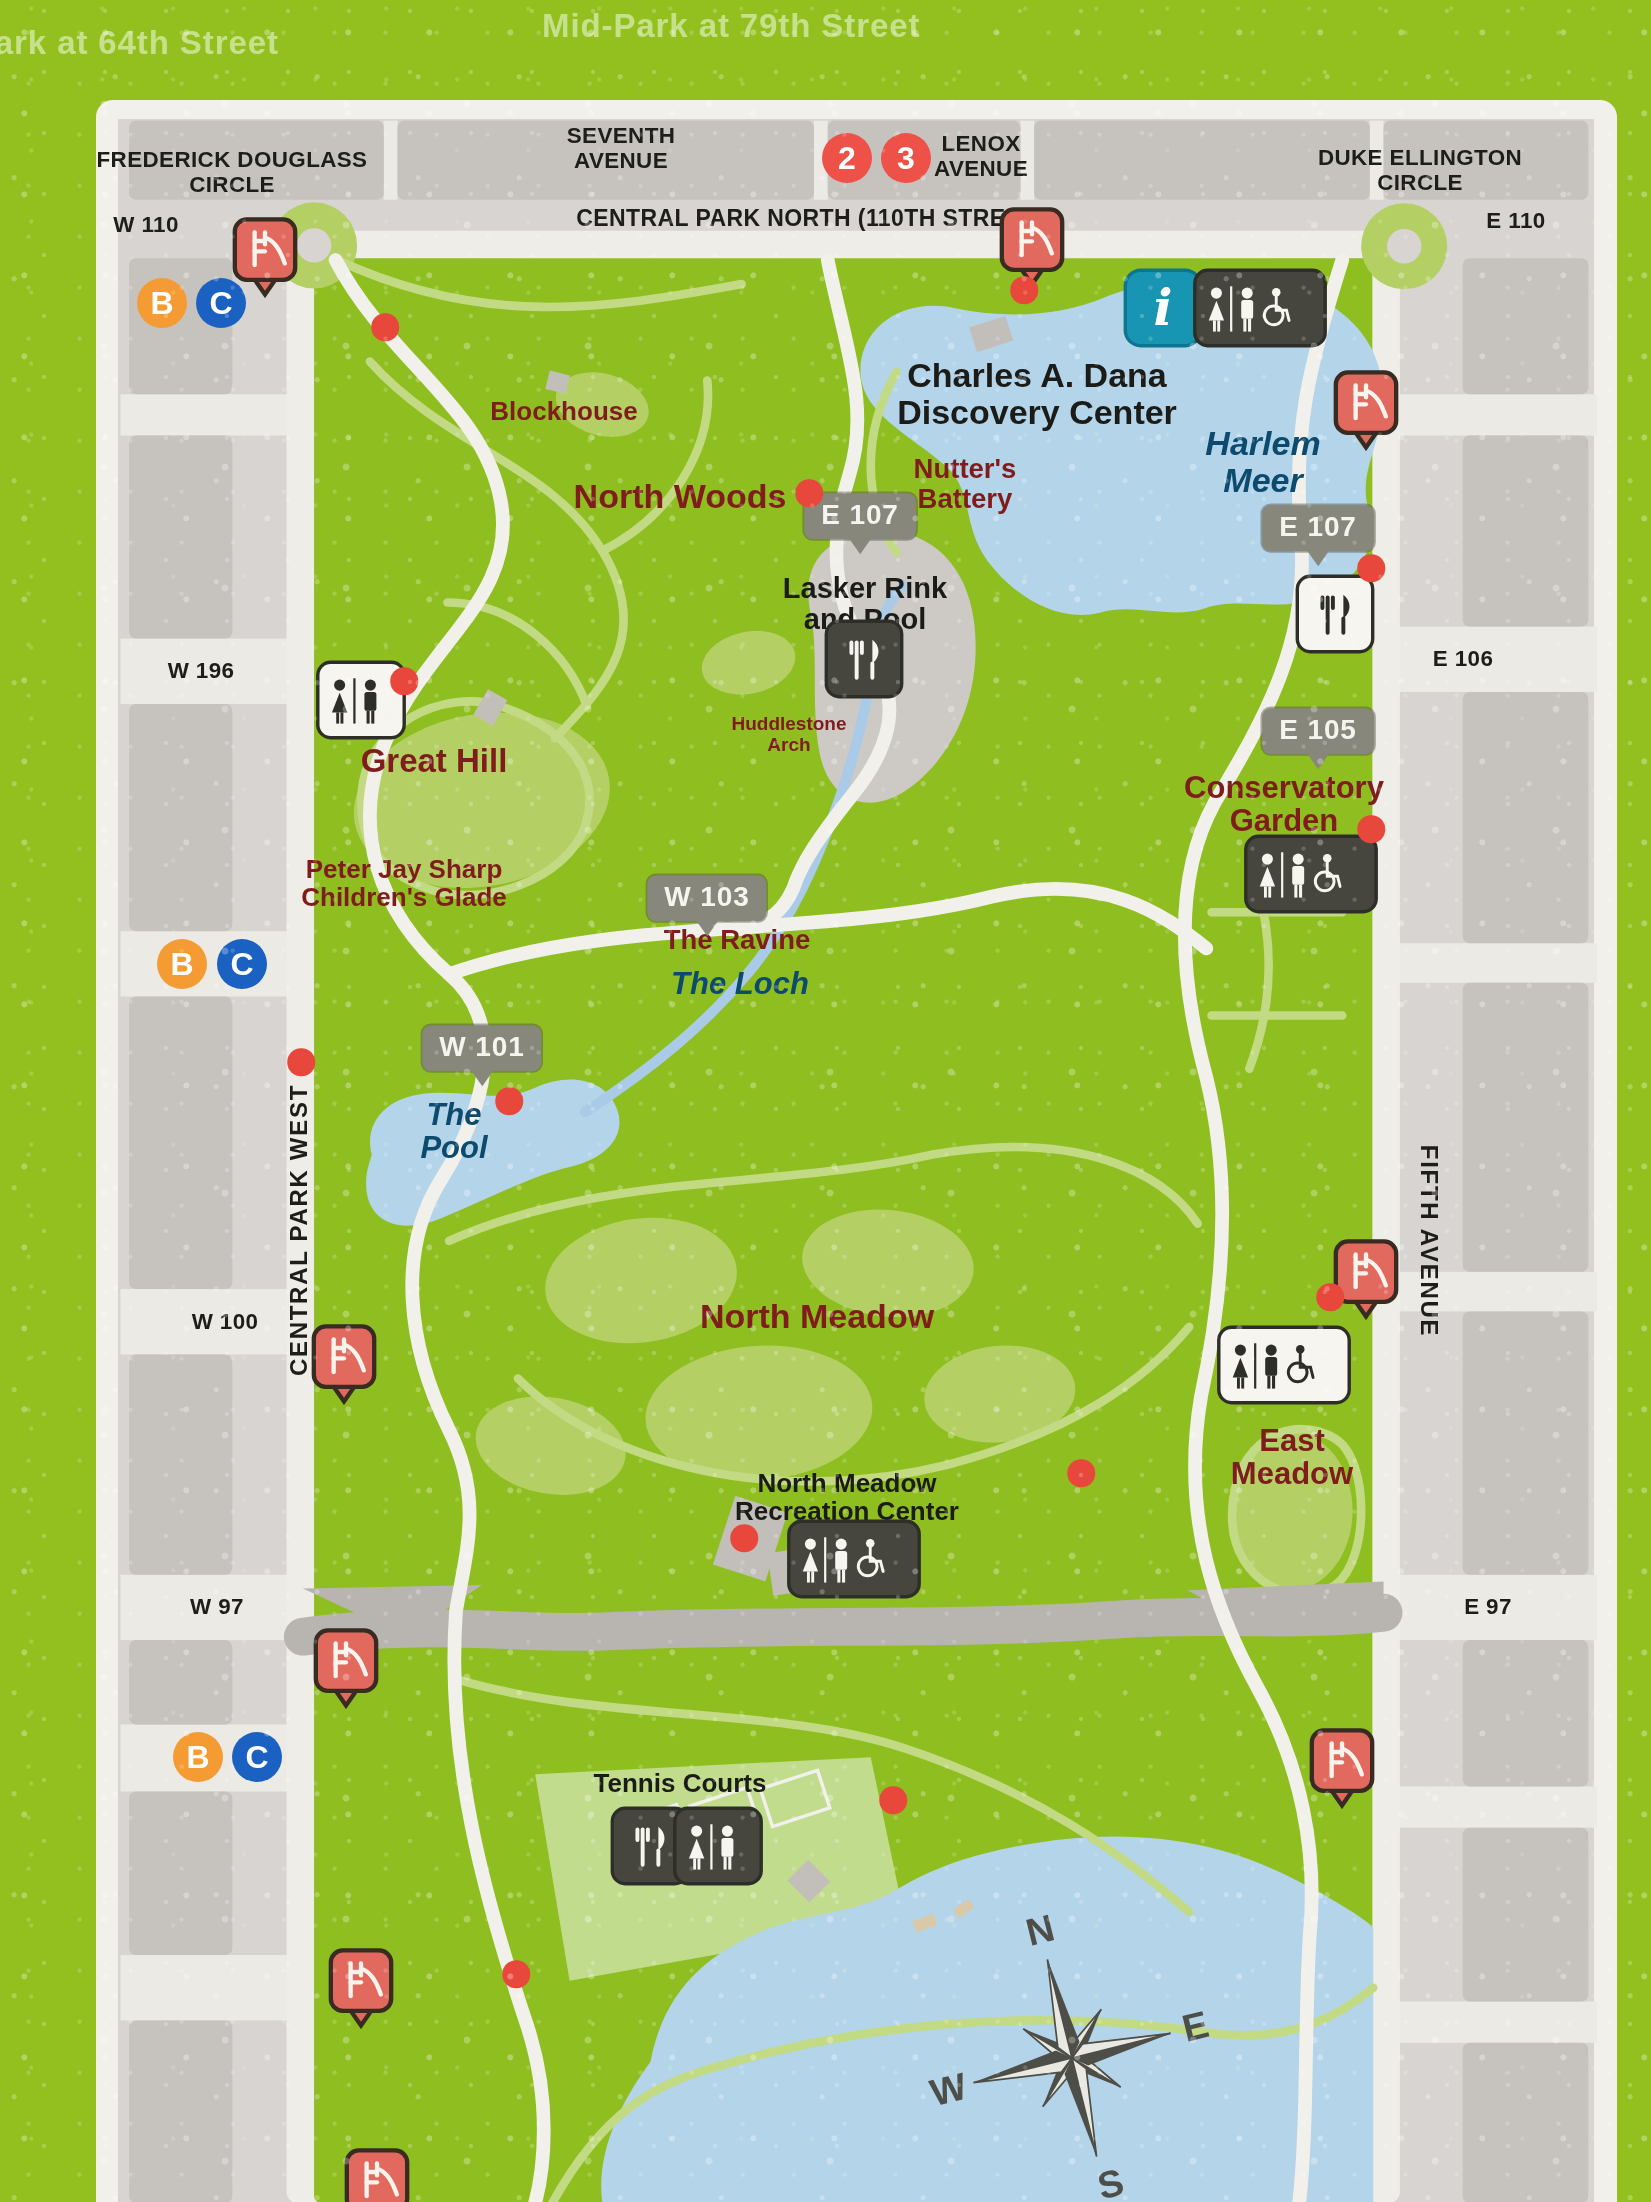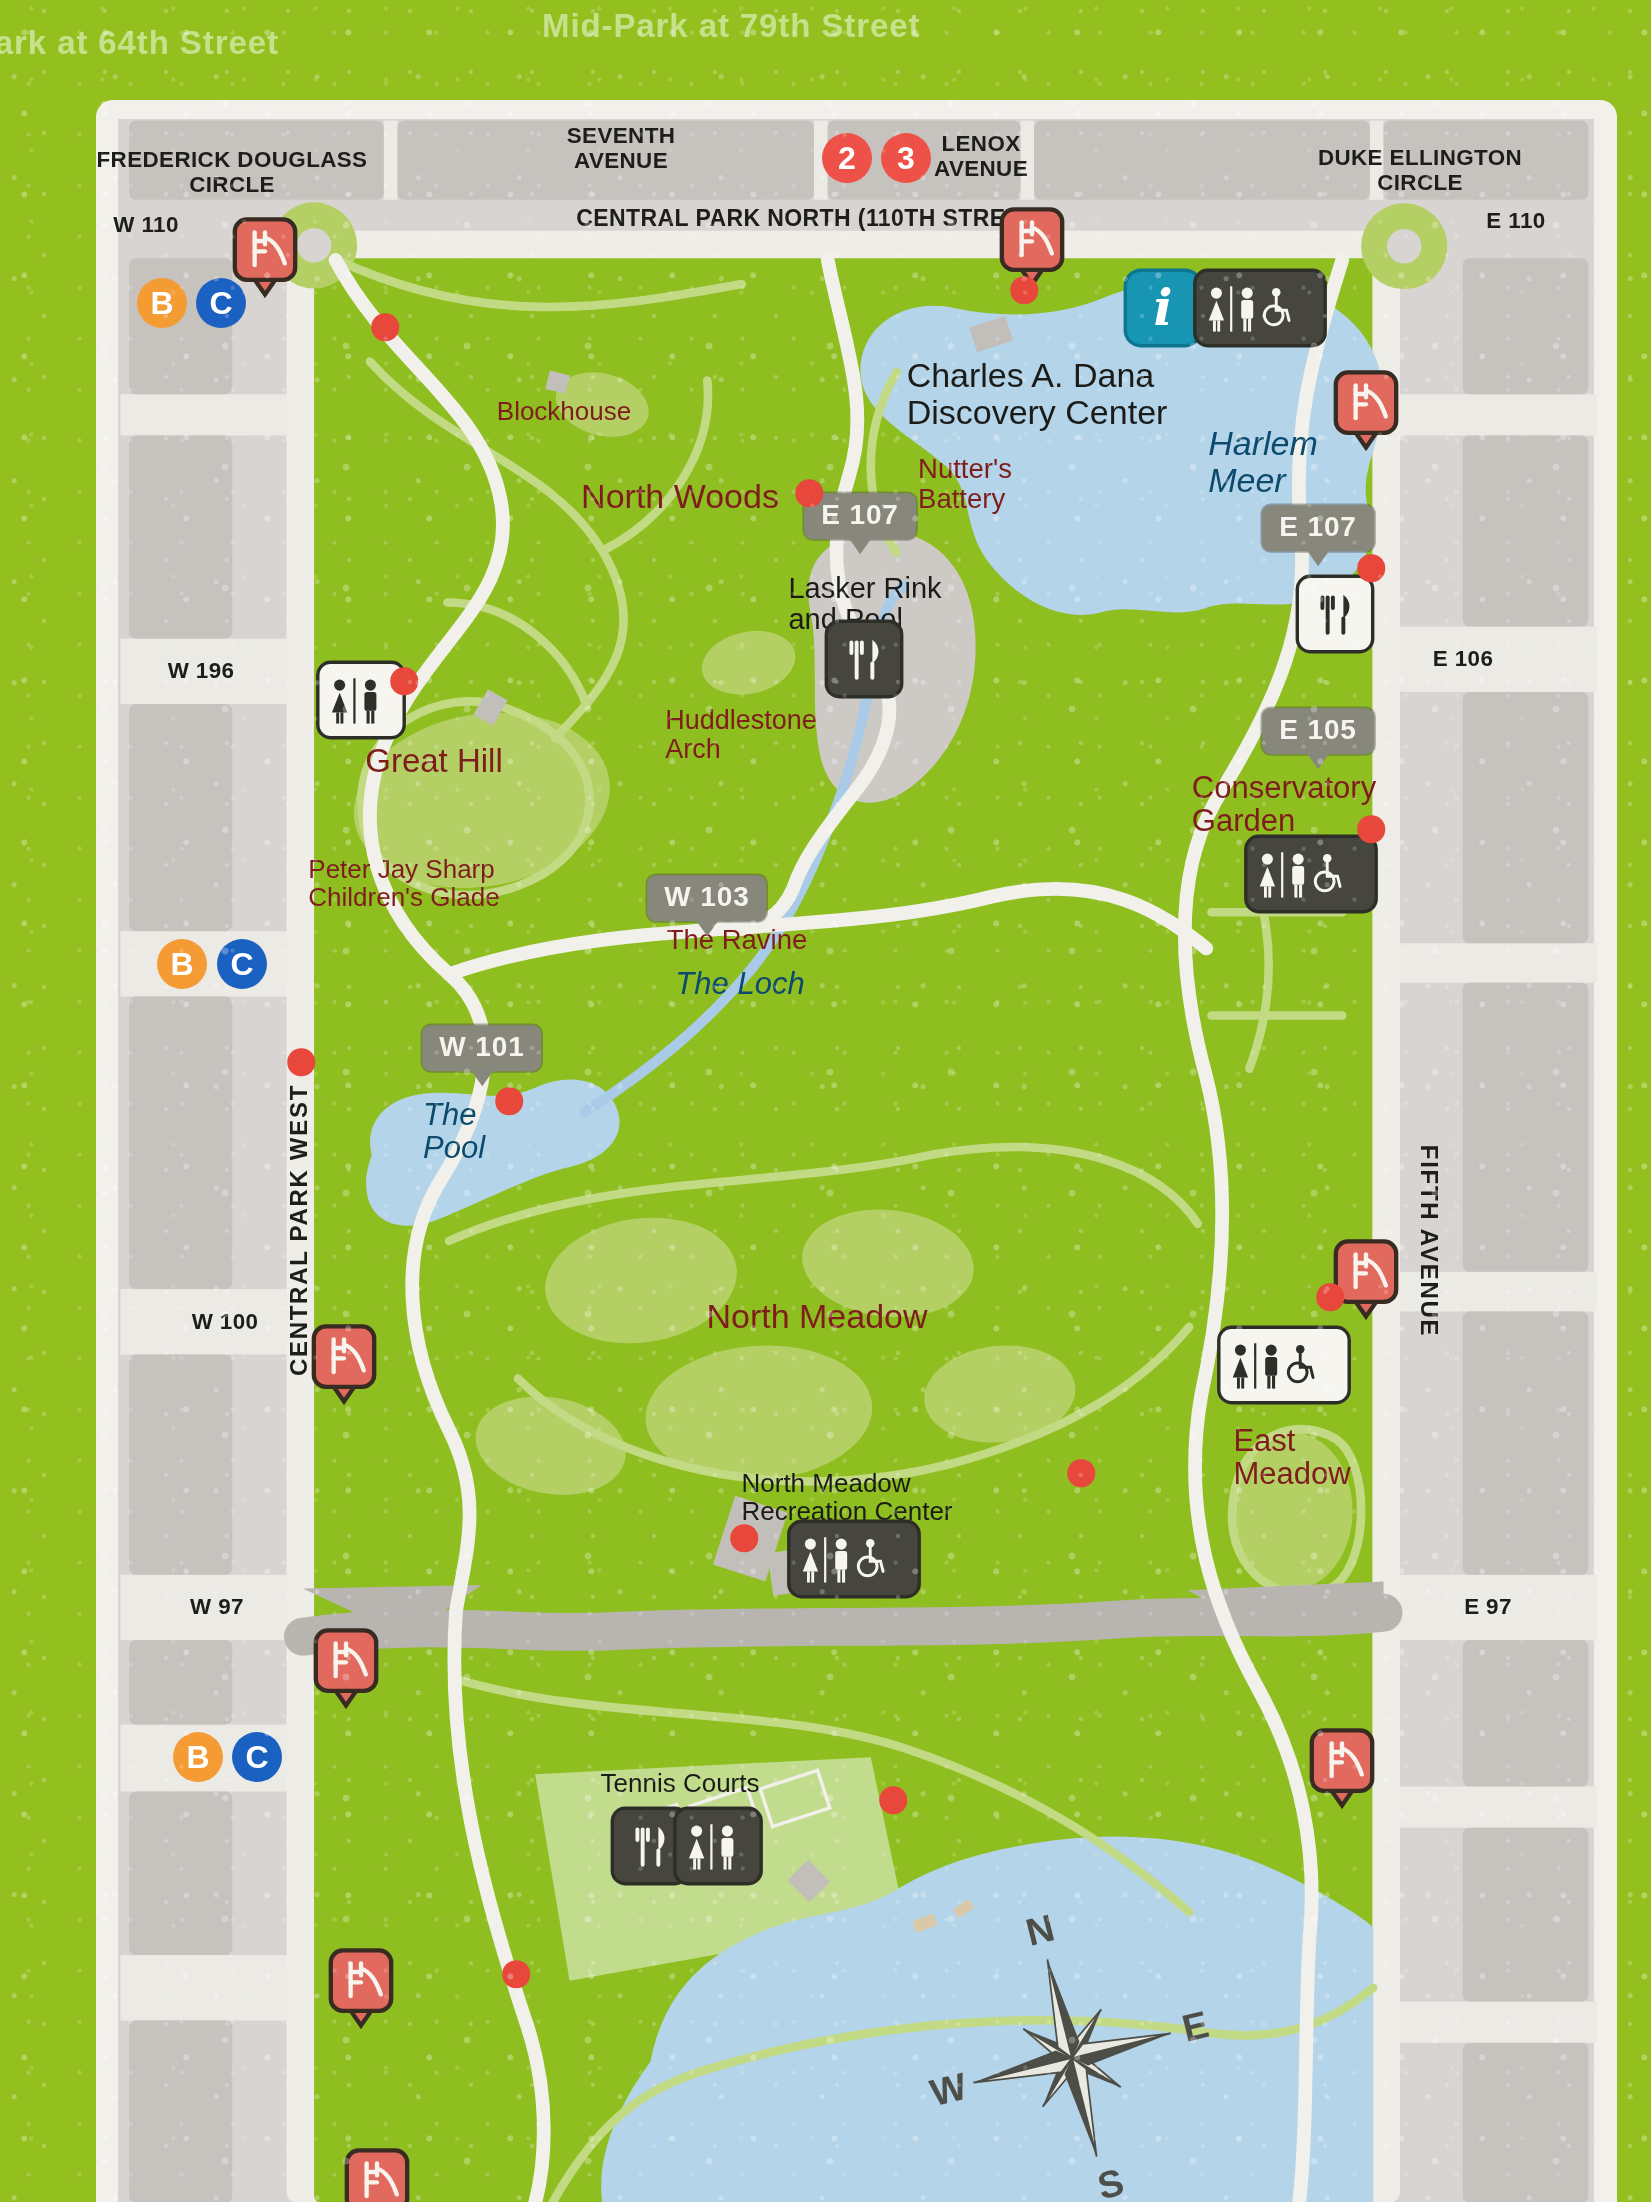--- a/index.html
+++ b/index.html
@@ -8,21 +8,21 @@
   .caption{position:absolute;color:rgba(242,250,228,.55);font-weight:bold;font-size:33px;
            letter-spacing:0.9px;white-space:nowrap;}
   .sign{position:absolute;left:96px;top:100px;width:1521px;height:2103px;background:#f2f0ea;
         border-radius:17px 17px 0 0;}
   .streets{position:absolute;left:22.4px;top:19px;width:1476px;height:2084px;background:#d8d4d1;}
   svg.maplayer{position:absolute;left:0;top:0;}
   .slabel{position:absolute;transform:translate(-50%,-50%);color:#1d1d1a;font-weight:bold;
           text-align:center;line-height:1.12;white-space:pre-line;letter-spacing:0.4px;}
   .slabel.rot-90{transform:translate(-50%,-50%) rotate(-90deg);}
   .slabel.rot90{transform:translate(-50%,-50%) rotate(90deg);}
-  .flabel{position:absolute;transform:translate(-50%,-50%);font-weight:normal;
+  .flabel{position:absolute;transform:translate(-50%,-50%);font-weight:bold;text-align:center;
           line-height:1.08;white-space:pre-line;}
   .flabel.green{color:#7f1d1d;}
   .flabel.water{color:#0c4a6e;font-style:italic;}
   .flabel.black{color:#1b1b18;}
   .pin{position:absolute;transform:translate(-50%,-50%);background:#87877b;color:#f5f4ef;
        font-weight:bold;font-size:28px;letter-spacing:0.9px;padding:6px 17px 7.7px;border-radius:8.6px;
        box-shadow:0 0 0 1.7px rgba(80,80,70,.45);white-space:nowrap;}
   .pin:after{content:"";position:absolute;left:50%;bottom:-15.5px;transform:translateX(-50%);
        border:12px solid transparent;border-top:17px solid #87877b;border-bottom:none;}
   .badge{position:absolute;transform:translate(-50%,-50%);width:50px;height:50px;border-radius:50%;
@@ -169,21 +169,21 @@
       <div class="slabel" style="left: 1463px; top: 659px; font-size: 22.4px;">E 106</div>
       <div class="slabel" style="left: 225px; top: 1322px; font-size: 22.4px;">W 100</div>
       <div class="slabel" style="left: 217px; top: 1607px; font-size: 22.4px;">W 97</div>
       <div class="slabel" style="left: 1488px; top: 1607px; font-size: 22.4px;">E 97</div>
       <div class="slabel rot-90" style="left: 299px; top: 1230px; font-size: 24px; letter-spacing: 1.7px;">CENTRAL PARK WEST</div>
       <div class="slabel rot90" style="left: 1429px; top: 1241px; font-size: 24px; letter-spacing: 1.7px;">FIFTH AVENUE</div>
       <div class="flabel green" style="left: 564px; top: 411px; font-size: 26px;">Blockhouse</div>
       <div class="flabel green" style="left: 680px; top: 496px; font-size: 34px;">North Woods</div>
       <div class="flabel green" style="left: 965px; top: 484px; font-size: 27.5px;">Nutter's
 Battery</div>
-      <div class="flabel green" style="left: 741px; top: 735px; font-size: 27px;">Huddlestone
+      <div class="flabel green" style="left: 789px; top: 735px; font-size: 19px;">Huddlestone
 Arch</div>
       <div class="flabel green" style="left: 434px; top: 761px; font-size: 33px;">Great Hill</div>
       <div class="flabel green" style="left: 404px; top: 883px; font-size: 26px;">Peter Jay Sharp
 Children's Glade</div>
       <div class="flabel green" style="left: 737px; top: 940px; font-size: 27.5px;">The Ravine</div>
       <div class="flabel green" style="left: 1284px; top: 804px; font-size: 31px;">Conservatory
 Garden</div>
       <div class="flabel green" style="left: 817px; top: 1316px; font-size: 34px;">North Meadow</div>
       <div class="flabel green" style="left: 1292px; top: 1457px; font-size: 31px;">East
 Meadow</div>

